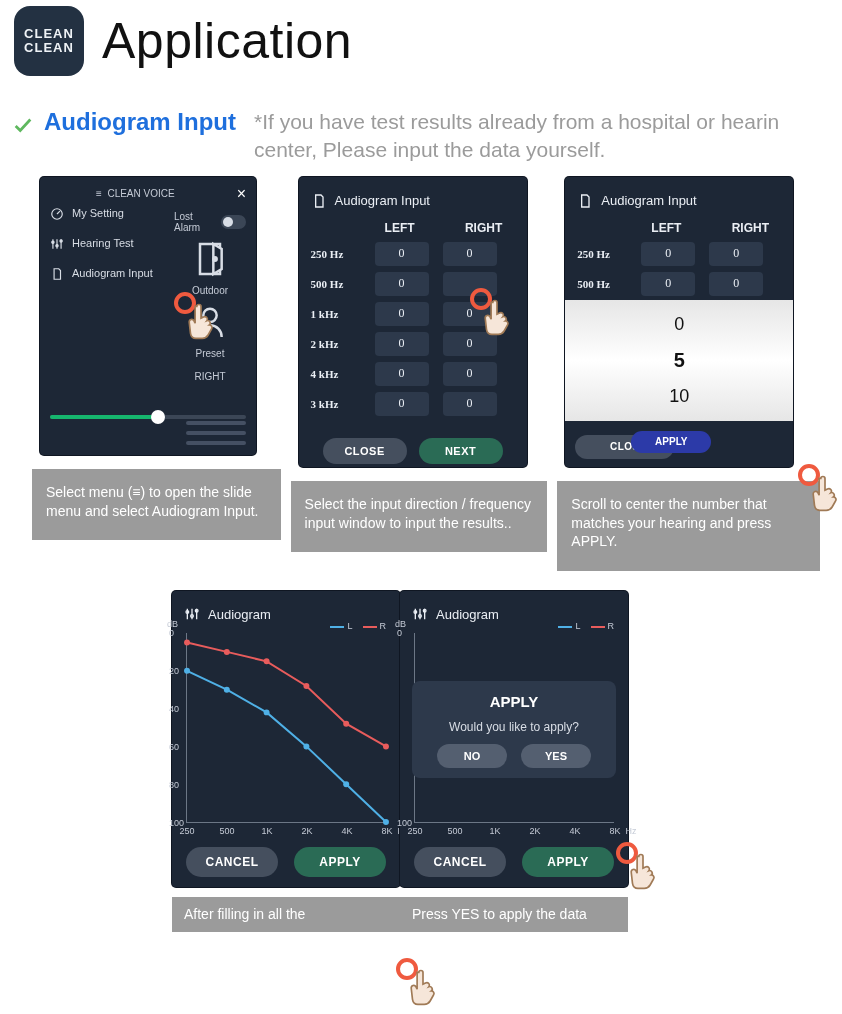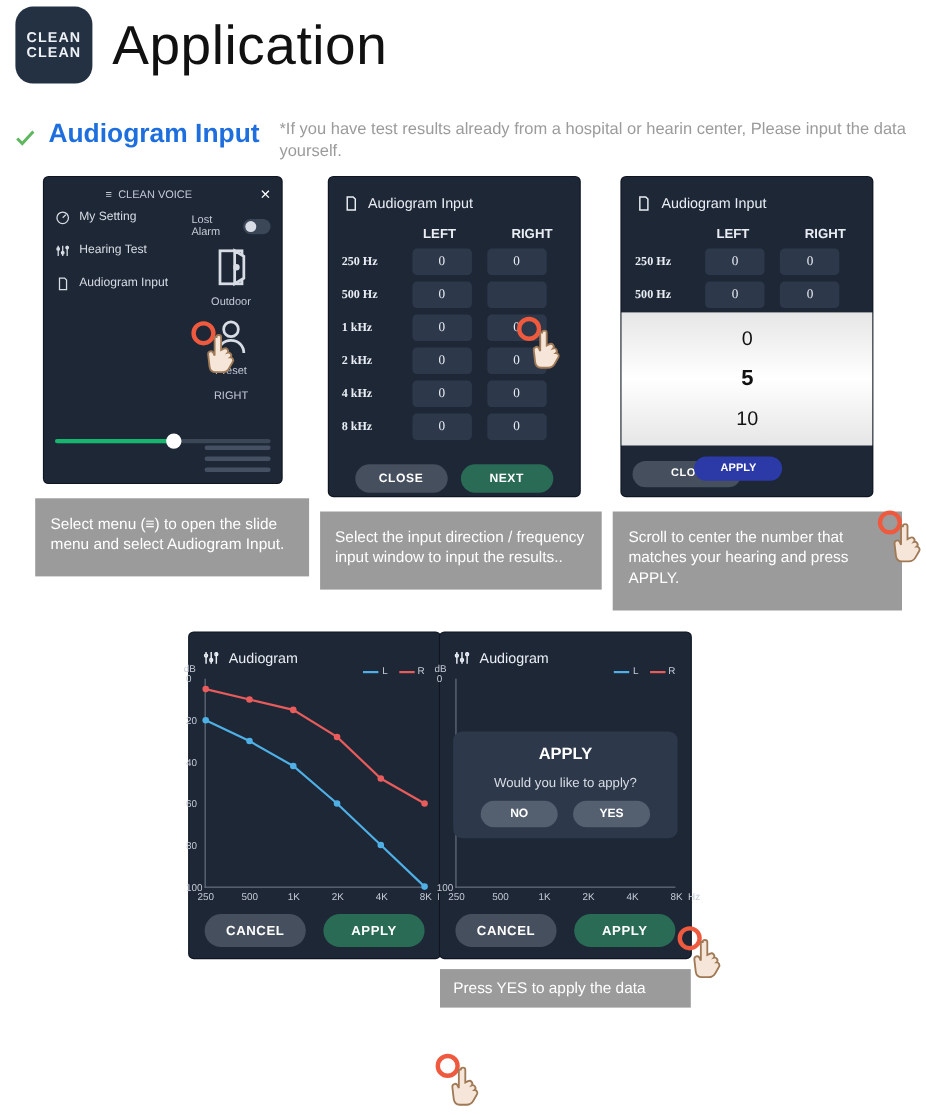--- a/index.html
+++ b/index.html
@@ -57,21 +57,21 @@
   .check-icon svg { width: 100%; height: 100%; display:block; }
   .section-title {
     color: #1e6fdd;
     font-weight: 700;
     font-size: 24px;
     margin-right: 8px;
     white-space: nowrap;
   }
   .section-note {
     color: #9b9b9b;
-    font-size: 15px;
+    font-size: 21px;
     line-height: 1.35;
   }
 
   
   .row1 {
     display: flex;
     gap: 26px;
     padding: 8px 30px 0 40px;
   }
   .panel {
@@ -353,21 +353,21 @@
             <span class="f">2 kHz</span>
             <span class="cell">0</span>
             <span class="cell">0</span>
           </div>
           <div class="freq-row">
             <span class="f">4 kHz</span>
             <span class="cell">0</span>
             <span class="cell">0</span>
           </div>
           <div class="freq-row">
-            <span class="f">8 kHz</span>
+            <span class="f">3 kHz</span>
             <span class="cell">0</span>
             <span class="cell">0</span>
           </div>
         </div>
       <div class="btn-row">
         <span class="pill dark">CLOSE</span>
         <span class="pill green">NEXT</span>
       </div>
     </div>
     <div class="caption">Select the input direction / frequency input window to input the results..</div>
@@ -464,20 +464,21 @@
             <circle cx="120" cy="53.2" r="3" fill="#e85c5c"></circle>
             <circle cx="160" cy="91.2" r="3" fill="#e85c5c"></circle>
             <circle cx="200" cy="114" r="3" fill="#e85c5c"></circle>
           </svg>
         </div>
       <div class="btn-row-bot">
         <span class="pill big dark">CANCEL</span>
         <span class="pill big green">APPLY</span>
       </div>
     </div>
+    <div class="caption2">After filling in all the</div>
   </div>
 
   <div class="panel">
     <div class="phone phone5">
       <div class="eq-hdr">
         <svg viewBox="0 0 24 24" fill="none" stroke="#eaeef4" stroke-width="2">
             <path d="M5 4v16M12 4v16M19 4v16"></path>
             <circle cx="5" cy="9" r="2"></circle>
             <circle cx="12" cy="15" r="2"></circle>
             <circle cx="19" cy="7" r="2"></circle>

